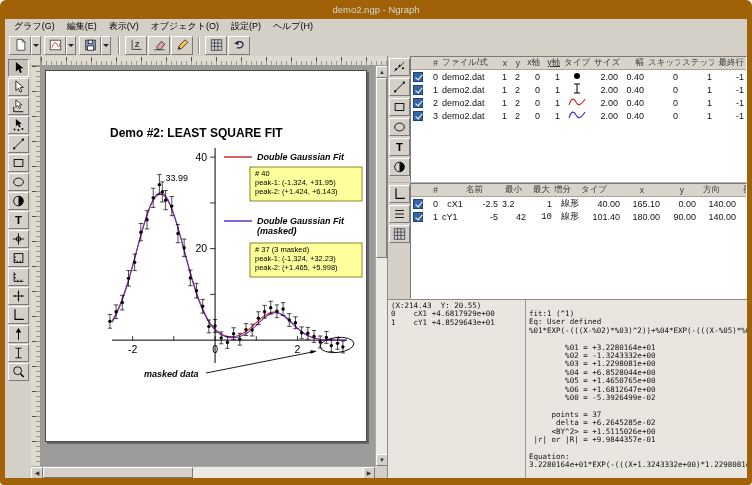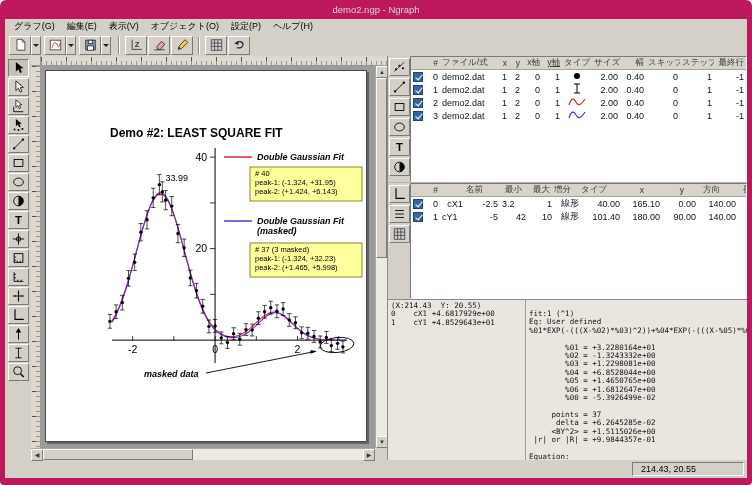--- a/index.html
+++ b/index.html
@@ -1,18 +1,18 @@
 <!DOCTYPE html>
 <html><head>
 <meta charset="utf-8">
 <style>
   html,body{margin:0;padding:0;background:#ffffff;}
   *{box-sizing:border-box;}
   body{font-family:"Liberation Sans","DejaVu Sans",sans-serif;font-size:9px;color:#000;}
-  .window{position:relative;width:752px;height:485px;background:#be185d;border-radius:6px 6px 4px 4px;overflow:hidden;}
+  .window{position:relative;width:752px;height:485px;background:#a16207;border-radius:6px 6px 4px 4px;overflow:hidden;}
   .titlebar{height:19px;display:flex;align-items:center;justify-content:center;color:#d6d6d6;font-size:9.5px;}
   .app{position:absolute;left:5px;right:5px;top:19px;bottom:7px;background:#d4d0c8;display:flex;flex-direction:column;overflow:hidden;}
   
   .menubar{height:15px;display:flex;align-items:center;padding-left:3px;}
   .menu-item{padding:1px 6px;cursor:default;}
   
   .toolbar{height:22px;display:flex;align-items:center;padding-left:4px;gap:1px;}
   .tbtn{width:22px;height:19px;border:1px solid;border-color:#fdfdfd #7a7a7a #7a7a7a #fdfdfd;background:#d4d0c8;display:flex;align-items:center;justify-content:center;padding:0;}
   .ddbtn{width:10px;height:19px;border:1px solid;border-color:#fdfdfd #7a7a7a #7a7a7a #fdfdfd;background:#d4d0c8;display:flex;align-items:center;justify-content:center;padding:0;margin-left:-1px;margin-right:2px;}
   .ddbtn::after{content:"";width:0;height:0;border:3px solid transparent;border-top-color:#222;margin-top:3px;}
@@ -711,21 +711,21 @@
                 <div class="tcell" style="width: 40px; text-align: right;">165.10</div>
                 <div class="tcell" style="width: 36px; text-align: right;">0.00</div>
                 <div class="tcell" style="width: 40px; text-align: right;">140.00</div>
               </div>
               <div class="trow">
                 <div class="tcell" style="width: 16px;"><span class="cb"></span></div>
                 <div class="tcell" style="width: 13px; text-align: right;">1</div>
                 <div class="tcell" style="width: 30px; text-align: left;">cY1</div>
                 <div class="tcell" style="width: 30px; text-align: right;">-5</div>
                 <div class="tcell" style="width: 28px; text-align: right;">42</div>
-                <div class="tcell" style="width: 26px; text-align: right;">10</div>
+                <div class="tcell" style="width: 26px; text-align: right; font-family: Liberation Mono, monospace;">10</div>
                 <div class="tcell" style="width: 32px; text-align: center;">線形</div>
                 <div class="tcell" style="width: 36px; text-align: right;">101.40</div>
                 <div class="tcell" style="width: 40px; text-align: right;">180.00</div>
                 <div class="tcell" style="width: 36px; text-align: right;">90.00</div>
                 <div class="tcell" style="width: 40px; text-align: right;">140.00</div>
               </div>
             </div>
         </div>
         <div class="console">
           <div class="con-left">
@@ -750,17 +750,14 @@
       delta = +6.2645285e-02
      &lt;BY^2&gt; = +1.5115026e+00
  |r| or |R| = +9.9844357e-01
 
 Equation:
 3.2280164e+01*EXP(-(((X+1.3243332e+00)*1.2298081e+00)^2))+6.8528044e+00*EXP(-(((X-1.4650765e+00)*1.6812647e+00)^2))-5.3926499e-02</pre>
             </div>
         </div>
       </div>
     </div>
-    <div class="statusbar">
-      <div class="status-cell">214.43, 20.55</div>
-    </div>
   </div>
 </div>
 
 </body></html>

